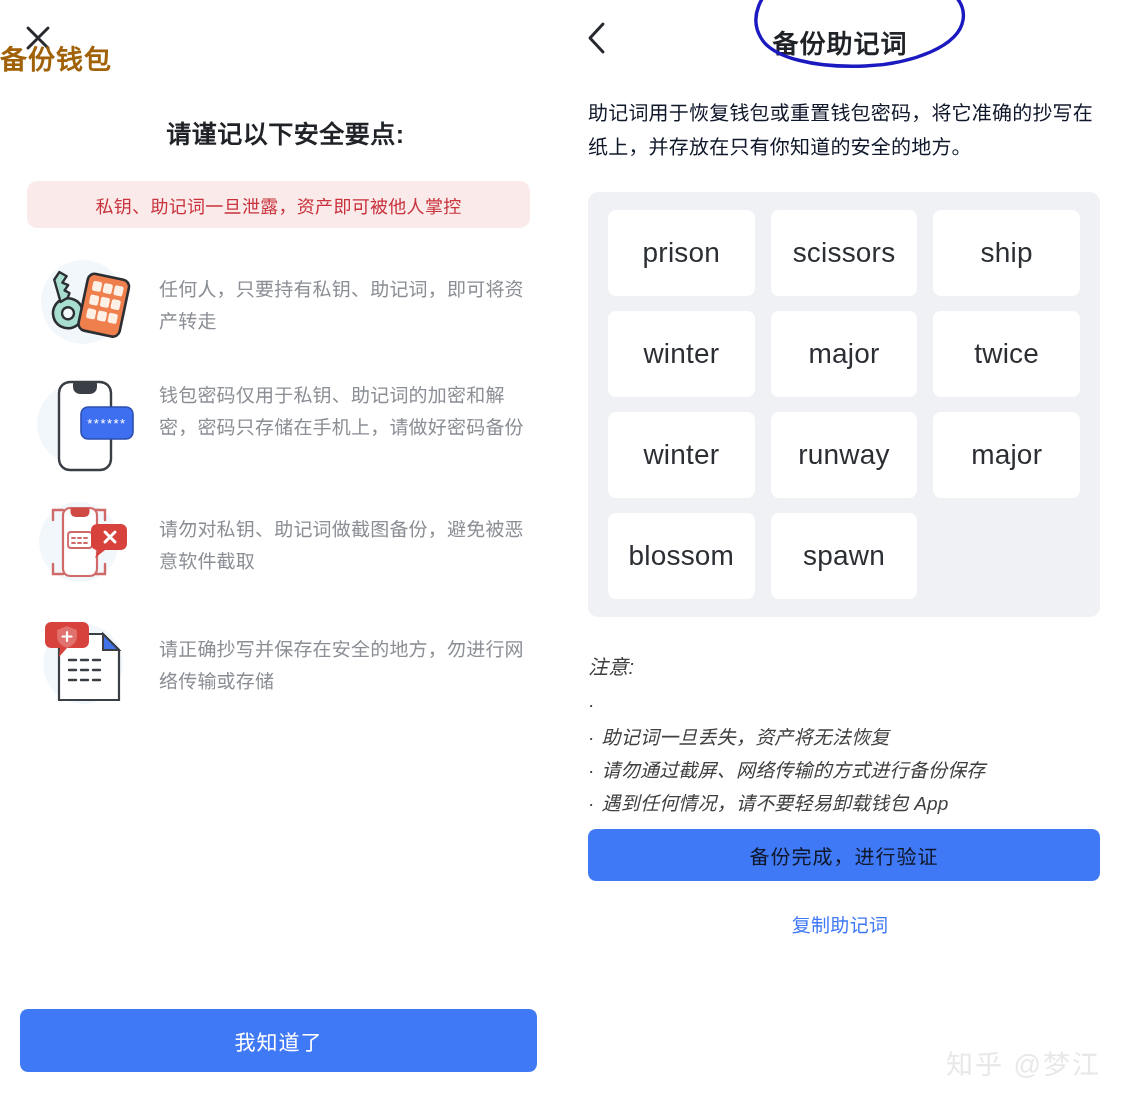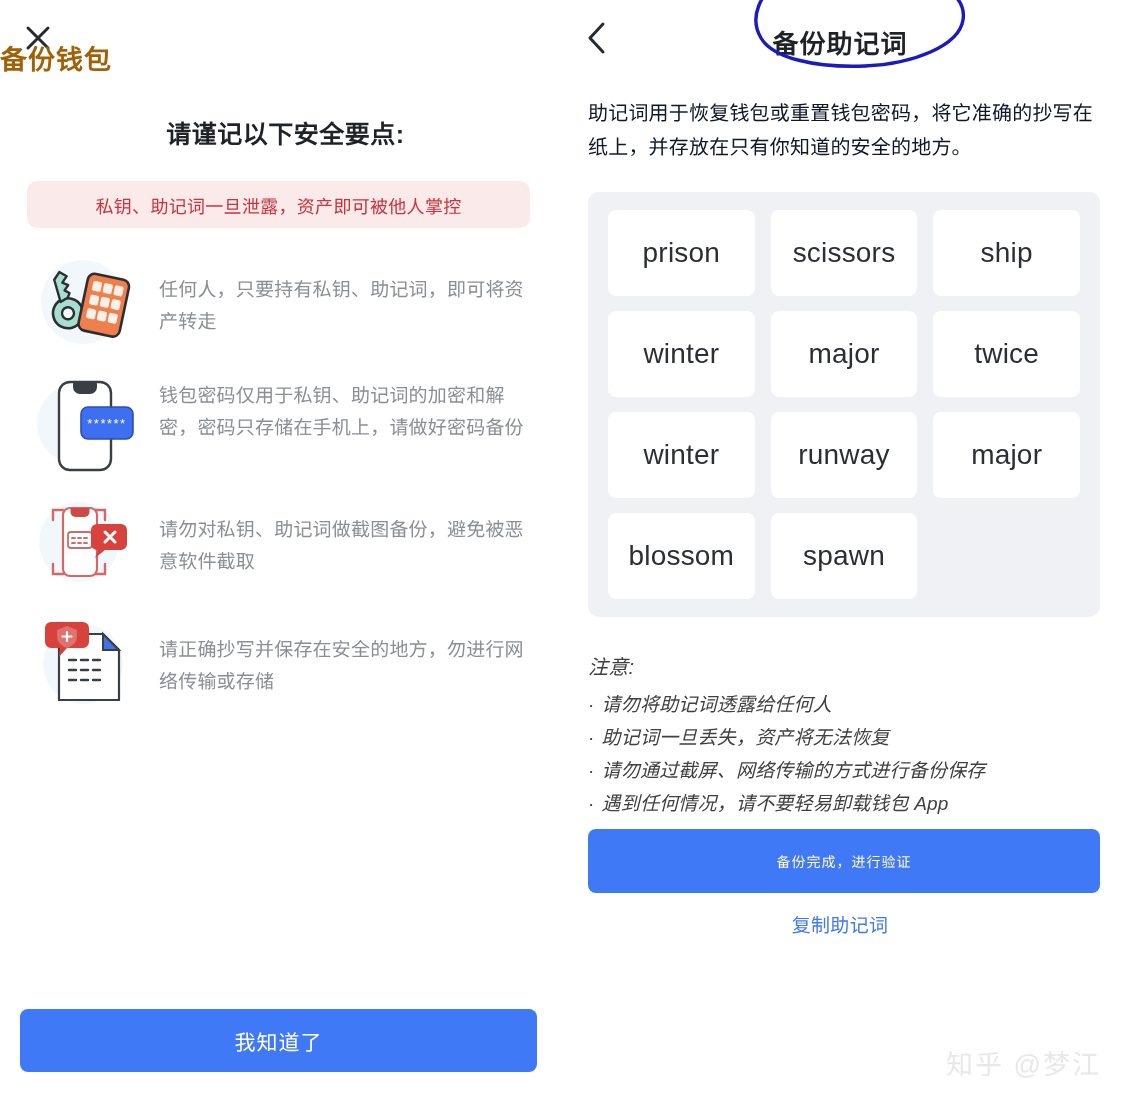--- a/index.html
+++ b/index.html
@@ -218,26 +218,26 @@
     margin-right: 7px;
     font-size: 19px;
     line-height: 33px;
   }
 
   .btn-verify {
     position: absolute;
     left: 31px;
     right: 23px;
     top: 829px;
-    height: 64px;
+    height: 52px;
     background: #4079f5;
     border: none;
     border-radius: 8px;
-    color: #fef9c3;
-    font-size: 14px;
+    color: #0f172a;
+    font-size: 20px;
     font-family: inherit;
     letter-spacing: 1px;
     cursor: pointer;
   }
   .link-copy {
     position: absolute;
     left: 0; right: 0;
     top: 910px;
     text-align: center;
     font-size: 19px;
@@ -418,21 +418,20 @@
       <div class="word-card">major</div>
       <div class="word-card">blossom</div>
       <div class="word-card">spawn</div>
     </div>
 
     <div class="notice">
       <div class="notice-title">注意:</div>
 
       <div class="notice-item">
         <span class="notice-bullet">·</span>
-        <span>请勿将助记词透露给任何人</span>
       </div>
       <div class="notice-item">
         <span class="notice-bullet">·</span>
         <span>助记词一旦丢失，资产将无法恢复</span>
       </div>
       <div class="notice-item">
         <span class="notice-bullet">·</span>
         <span>请勿通过截屏、网络传输的方式进行备份保存</span>
       </div>
       <div class="notice-item">

